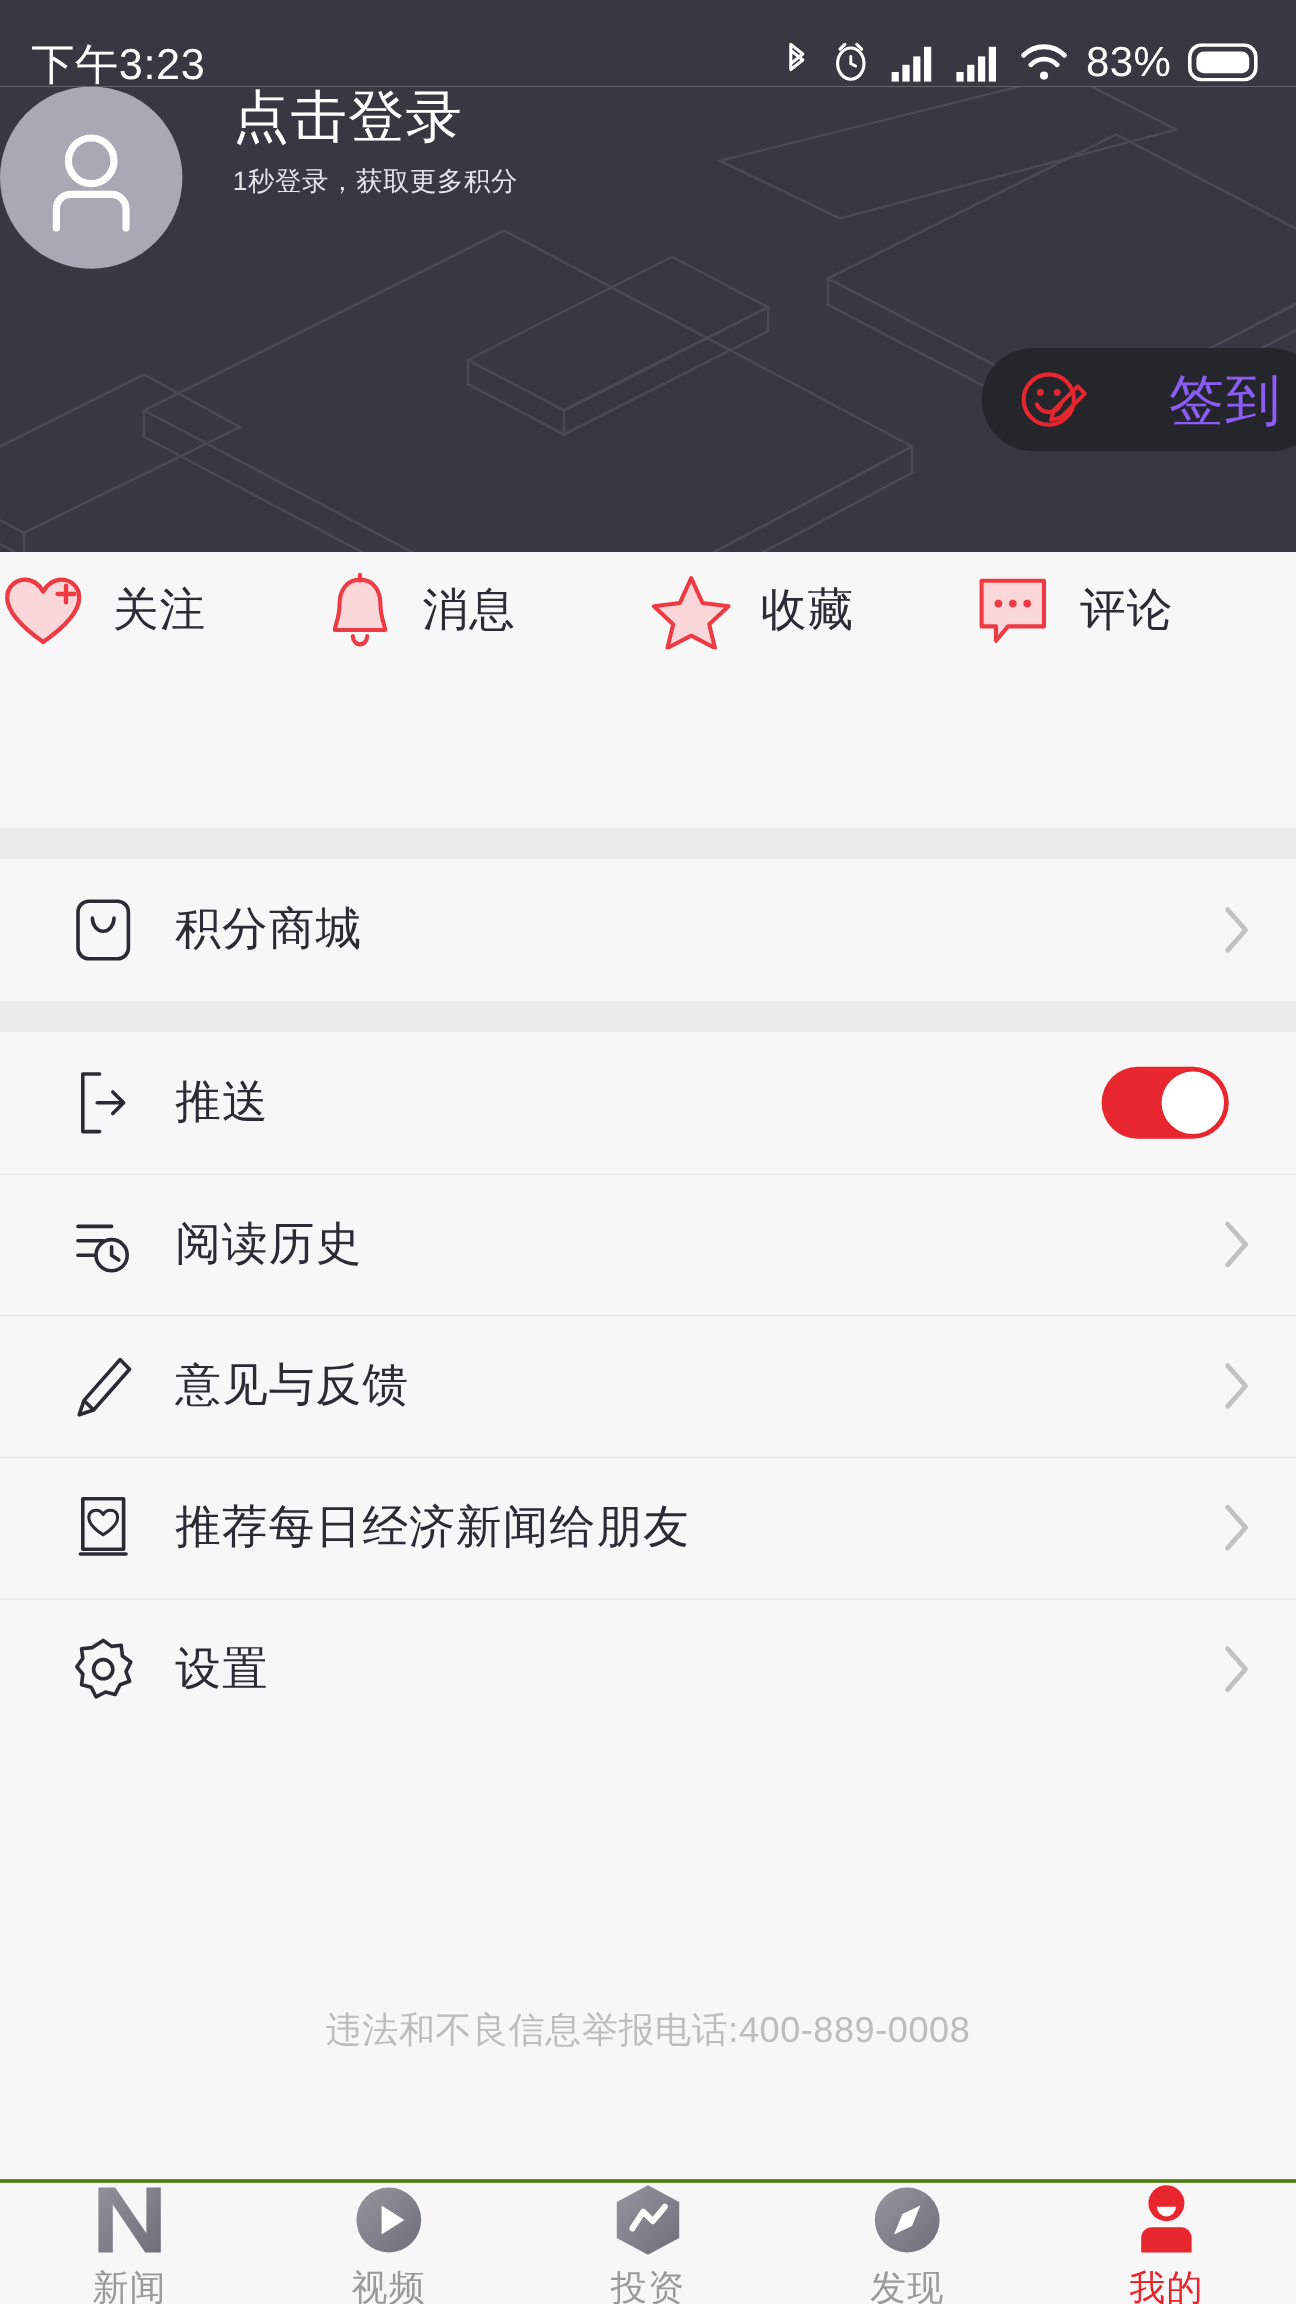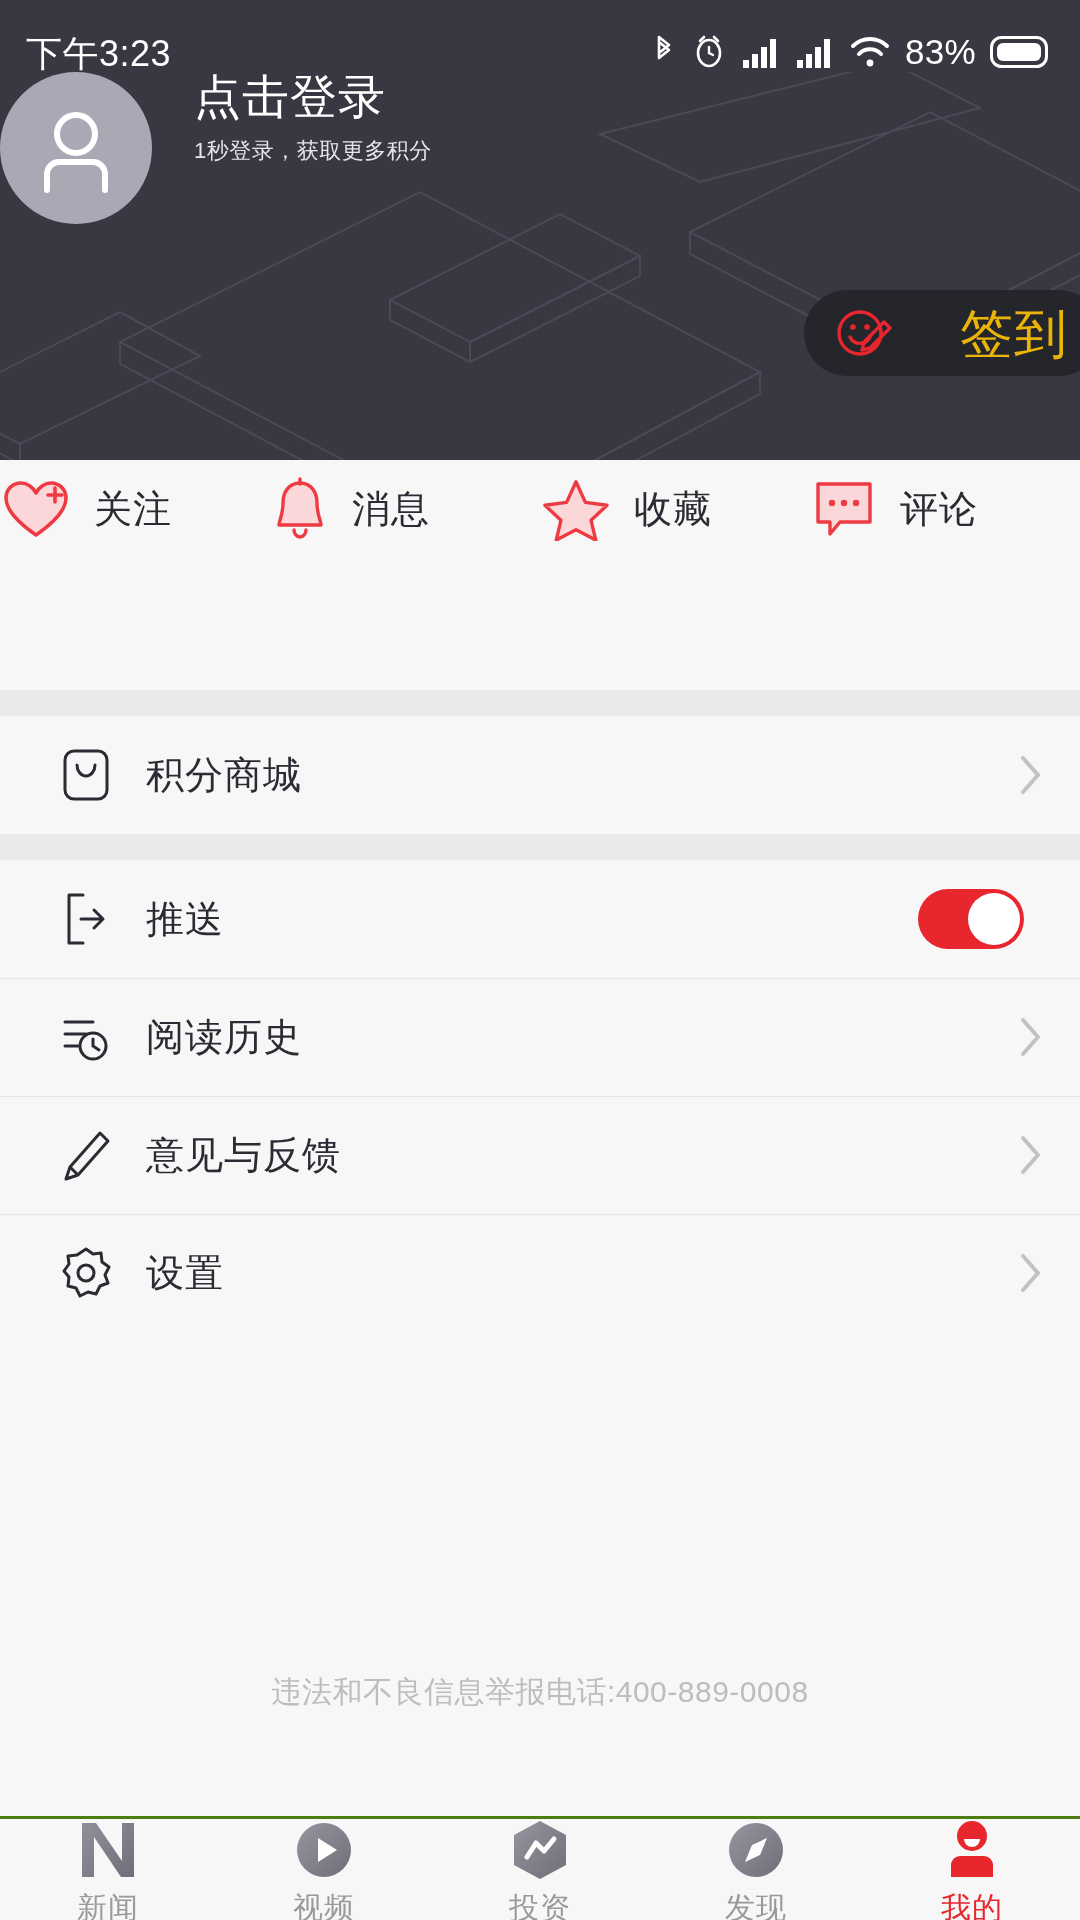--- a/index.html
+++ b/index.html
@@ -38,21 +38,21 @@
   .login-title { color:#ffffff; font-size:47px; font-weight:400; letter-spacing:1px; line-height:1.05; }
   .login-sub { color:#e4e4ea; font-size:22px; font-weight:400; letter-spacing:0.5px; line-height:1.05; }
 
   .checkin-btn {
     position:absolute; right:-22px; top:218px;
     height:86px; min-width:200px;
     background:#25252c; border-radius:44px;
     display:flex; align-items:center; gap:20px;
     padding:0 34px 0 30px;
   }
-  .checkin-label { color:#eab308; font-size:53px; letter-spacing:1px; line-height:1;margin-left:48px; }
+  .checkin-label { color:#8b5cf6; font-size:46px; letter-spacing:1px; line-height:1;margin-left:48px; }
   .quickrow {
     position:absolute; top:462px; left:0; width:1080px; height:108px;
     display:flex; align-items:flex-start;
   }
   .qitem {
     flex:1; display:flex; flex-direction:row; align-items:center; gap:22px;
   }
   .qicon { height:62px; display:flex; align-items:center; justify-content:center; }
   .qlabel { font-size:38px; color:#2b2b33; letter-spacing:1px; line-height:1; }
 
@@ -316,20 +316,35 @@
         </svg>
       </span>
       <span class="row-label">意见与反馈</span>
       <span class="row-right">
         <svg class="chev" viewBox="0 0 22 40">
           <path d="M3 3 L18 20 L3 37" fill="none" stroke="#c2c2c2" stroke-width="4" stroke-linecap="round" stroke-linejoin="round"></path>
         </svg>
       </span>
     </div>
 
+    <div class="row">
+      <span class="row-icon">
+        <svg width="50" height="56" viewBox="0 0 50 56">
+          <path d="M8 4 L42 4 L42 46 L8 46 Z" fill="none" stroke="#2b2b33" stroke-width="3" stroke-linejoin="round"></path>
+          <path d="M6 50 L44 50" stroke="#2b2b33" stroke-width="3" stroke-linecap="round"></path>
+          <path d="M25 34 C14 27 13 22 13 19.5 C13 16 15.5 13.5 19 13.5 C21.5 13.5 23.8 15 25 17 C26.2 15 28.5 13.5 31 13.5 C34.5 13.5 37 16 37 19.5 C37 22 36 27 25 34 Z" fill="none" stroke="#2b2b33" stroke-width="2.6" stroke-linejoin="round"></path>
+        </svg>
+      </span>
+      <span class="row-label">推荐每日经济新闻给朋友</span>
+      <span class="row-right">
+        <svg class="chev" viewBox="0 0 22 40">
+          <path d="M3 3 L18 20 L3 37" fill="none" stroke="#c2c2c2" stroke-width="4" stroke-linecap="round" stroke-linejoin="round"></path>
+        </svg>
+      </span>
+    </div>
 
     <div class="row">
       <span class="row-icon">
         <svg width="52" height="56" viewBox="0 0 52 56">
           <path d="M26 4 L33 9 L41 8 L42 17 L49 22 L45 30 L48 38 L40 41 L36 49 L28 47 L20 51 L16 43 L8 41 L9 32 L4 26 L9 19 L8 11 L17 10 Z" fill="none" stroke="#2b2b33" stroke-width="3" stroke-linejoin="round"></path>
           <circle cx="26" cy="28" r="8" fill="none" stroke="#2b2b33" stroke-width="3"></circle>
         </svg>
       </span>
       <span class="row-label">设置</span>
       <span class="row-right">

